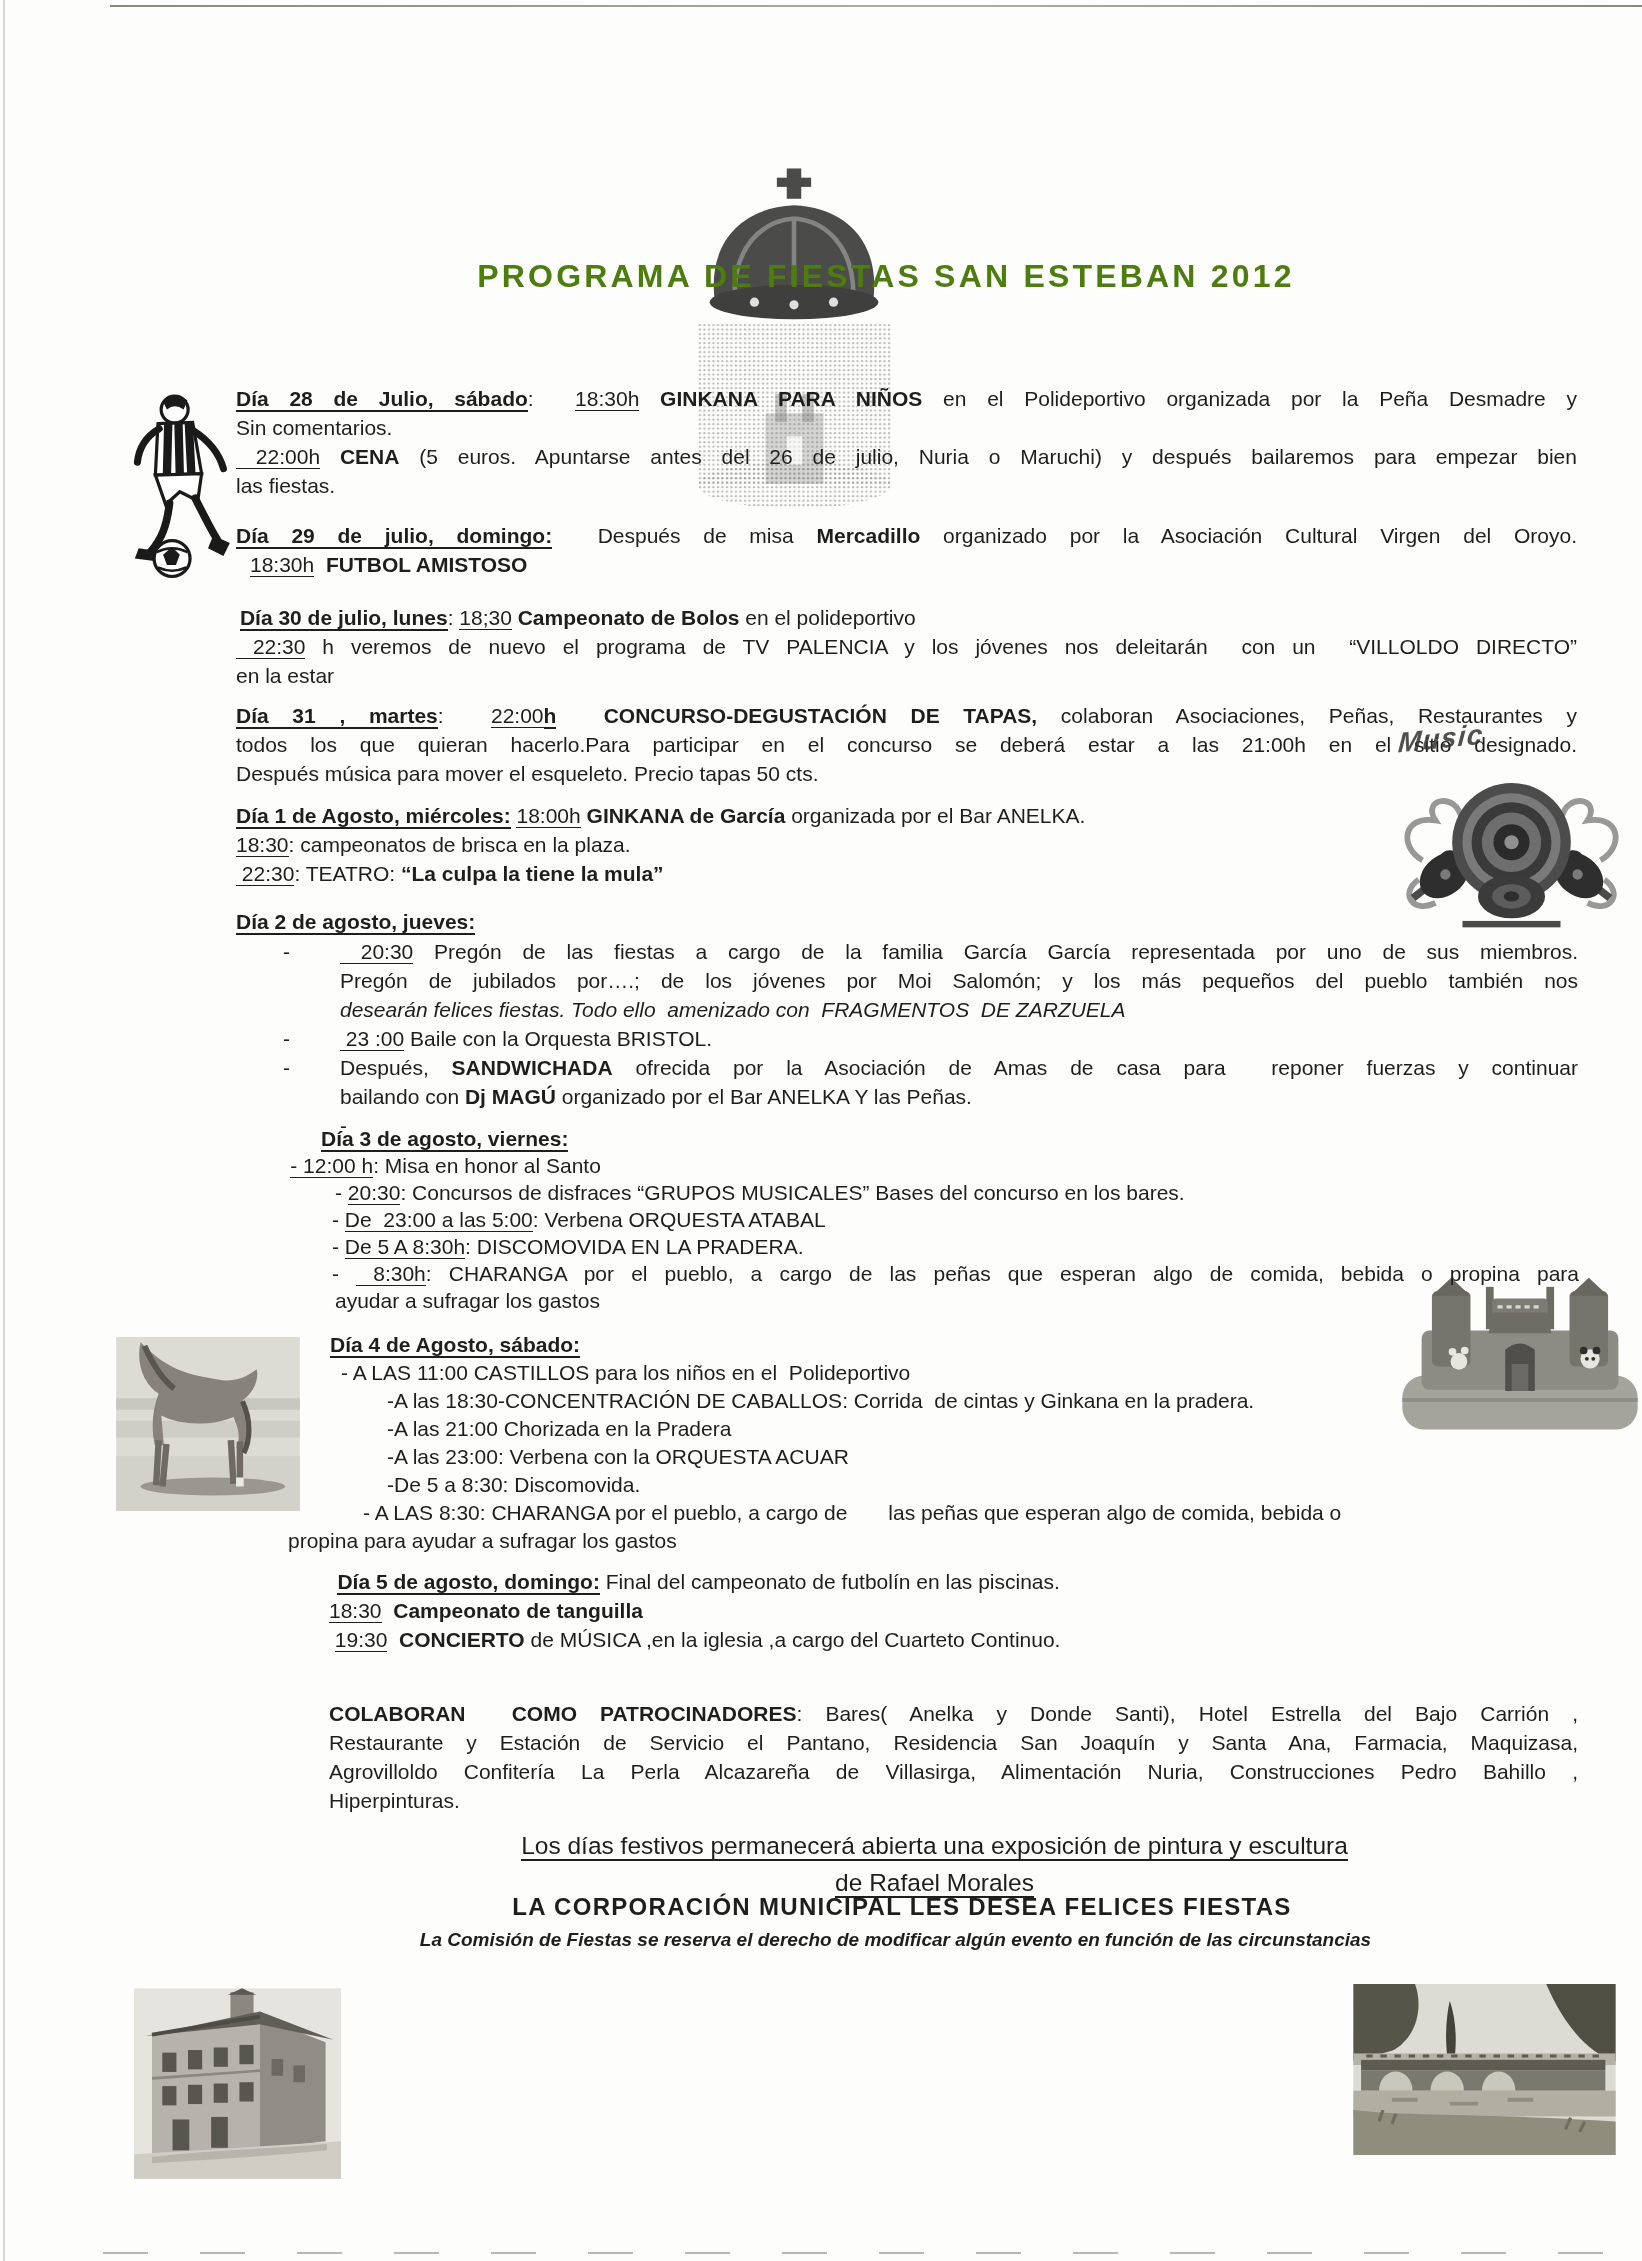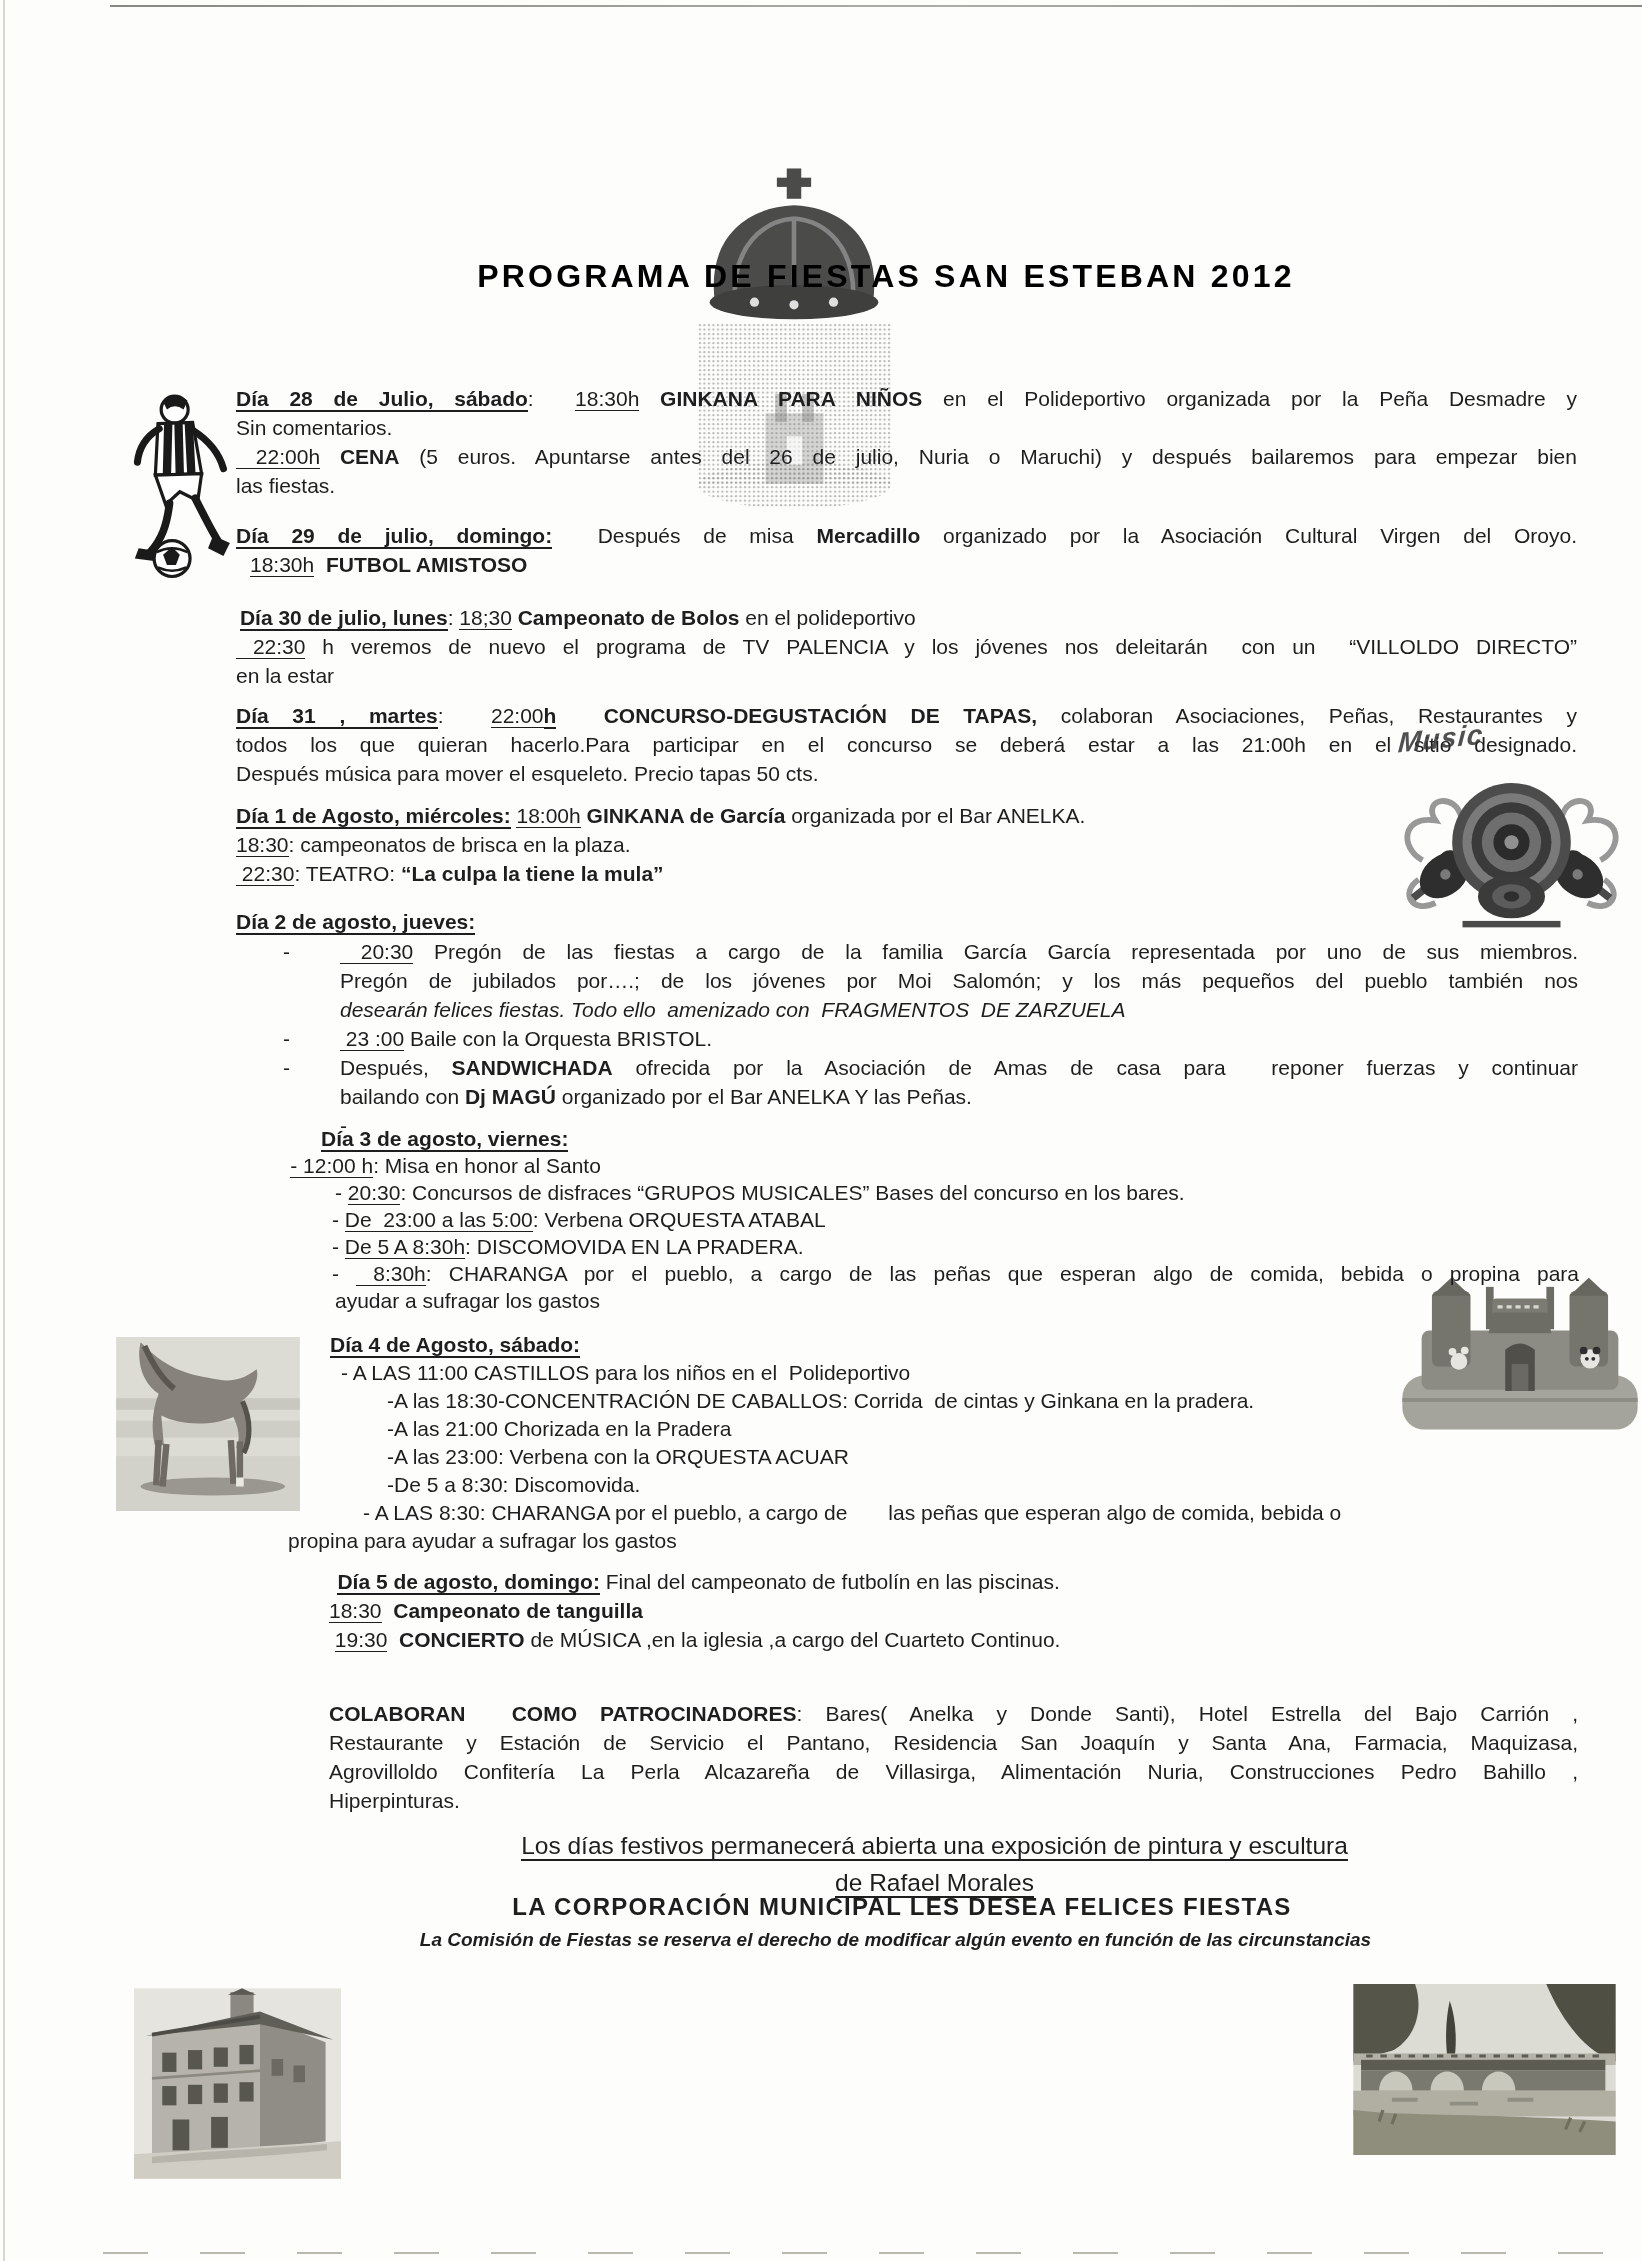--- a/index.html
+++ b/index.html
@@ -13,21 +13,21 @@
   .scan-top-line{position:absolute;left:110px;top:5.2px;width:1533px;height:1.9px;
     background:linear-gradient(90deg,#6b6b64,#9a9a92 55%,#6b6b64);opacity:.8;}
   .scan-left-line{position:absolute;left:3.2px;top:0;width:1.9px;height:2261px;background:#d8d7d0;}
   .scan-bottom-line{position:absolute;left:103px;top:2252px;width:1540px;height:1.9px;
     background:repeating-linear-gradient(90deg,#a8a79d 0 45px,transparent 45px 97px);opacity:.8;}
   
   .crest{position:absolute;left:682px;top:167px;width:224px;height:341px;z-index:0;opacity:.92;}
   .crest .column{margin:-9px auto 0;width:193px;height:188px;}
   
   .doc-title{position:absolute;left:451px;top:258px;width:870px;z-index:2;
-    font-size:32px;font-weight:bold;letter-spacing:3.2px;text-align:center;color:#000000;}
+    font-size:32px;font-weight:bold;letter-spacing:3.2px;text-align:center;color:#4d7c0f;}
   
   .blk{position:absolute;font-size:21px;z-index:2;}
   .line{line-height:29px;min-height:29px;white-space:pre-wrap;}
   .j{text-align:justify;text-align-last:justify;}
   .b{font-weight:bold;}
   .u{border-bottom:1.9px solid #1e1e1e;}
   .b.u{border-bottom-width:2.6px;}
   .dash{display:inline-block;width:57px;}
   [data-name="block-d28"]{left:236px;top:384px;width:1341px;}
   [data-name="block-d29"]{left:236px;top:521px;width:1341px;}

